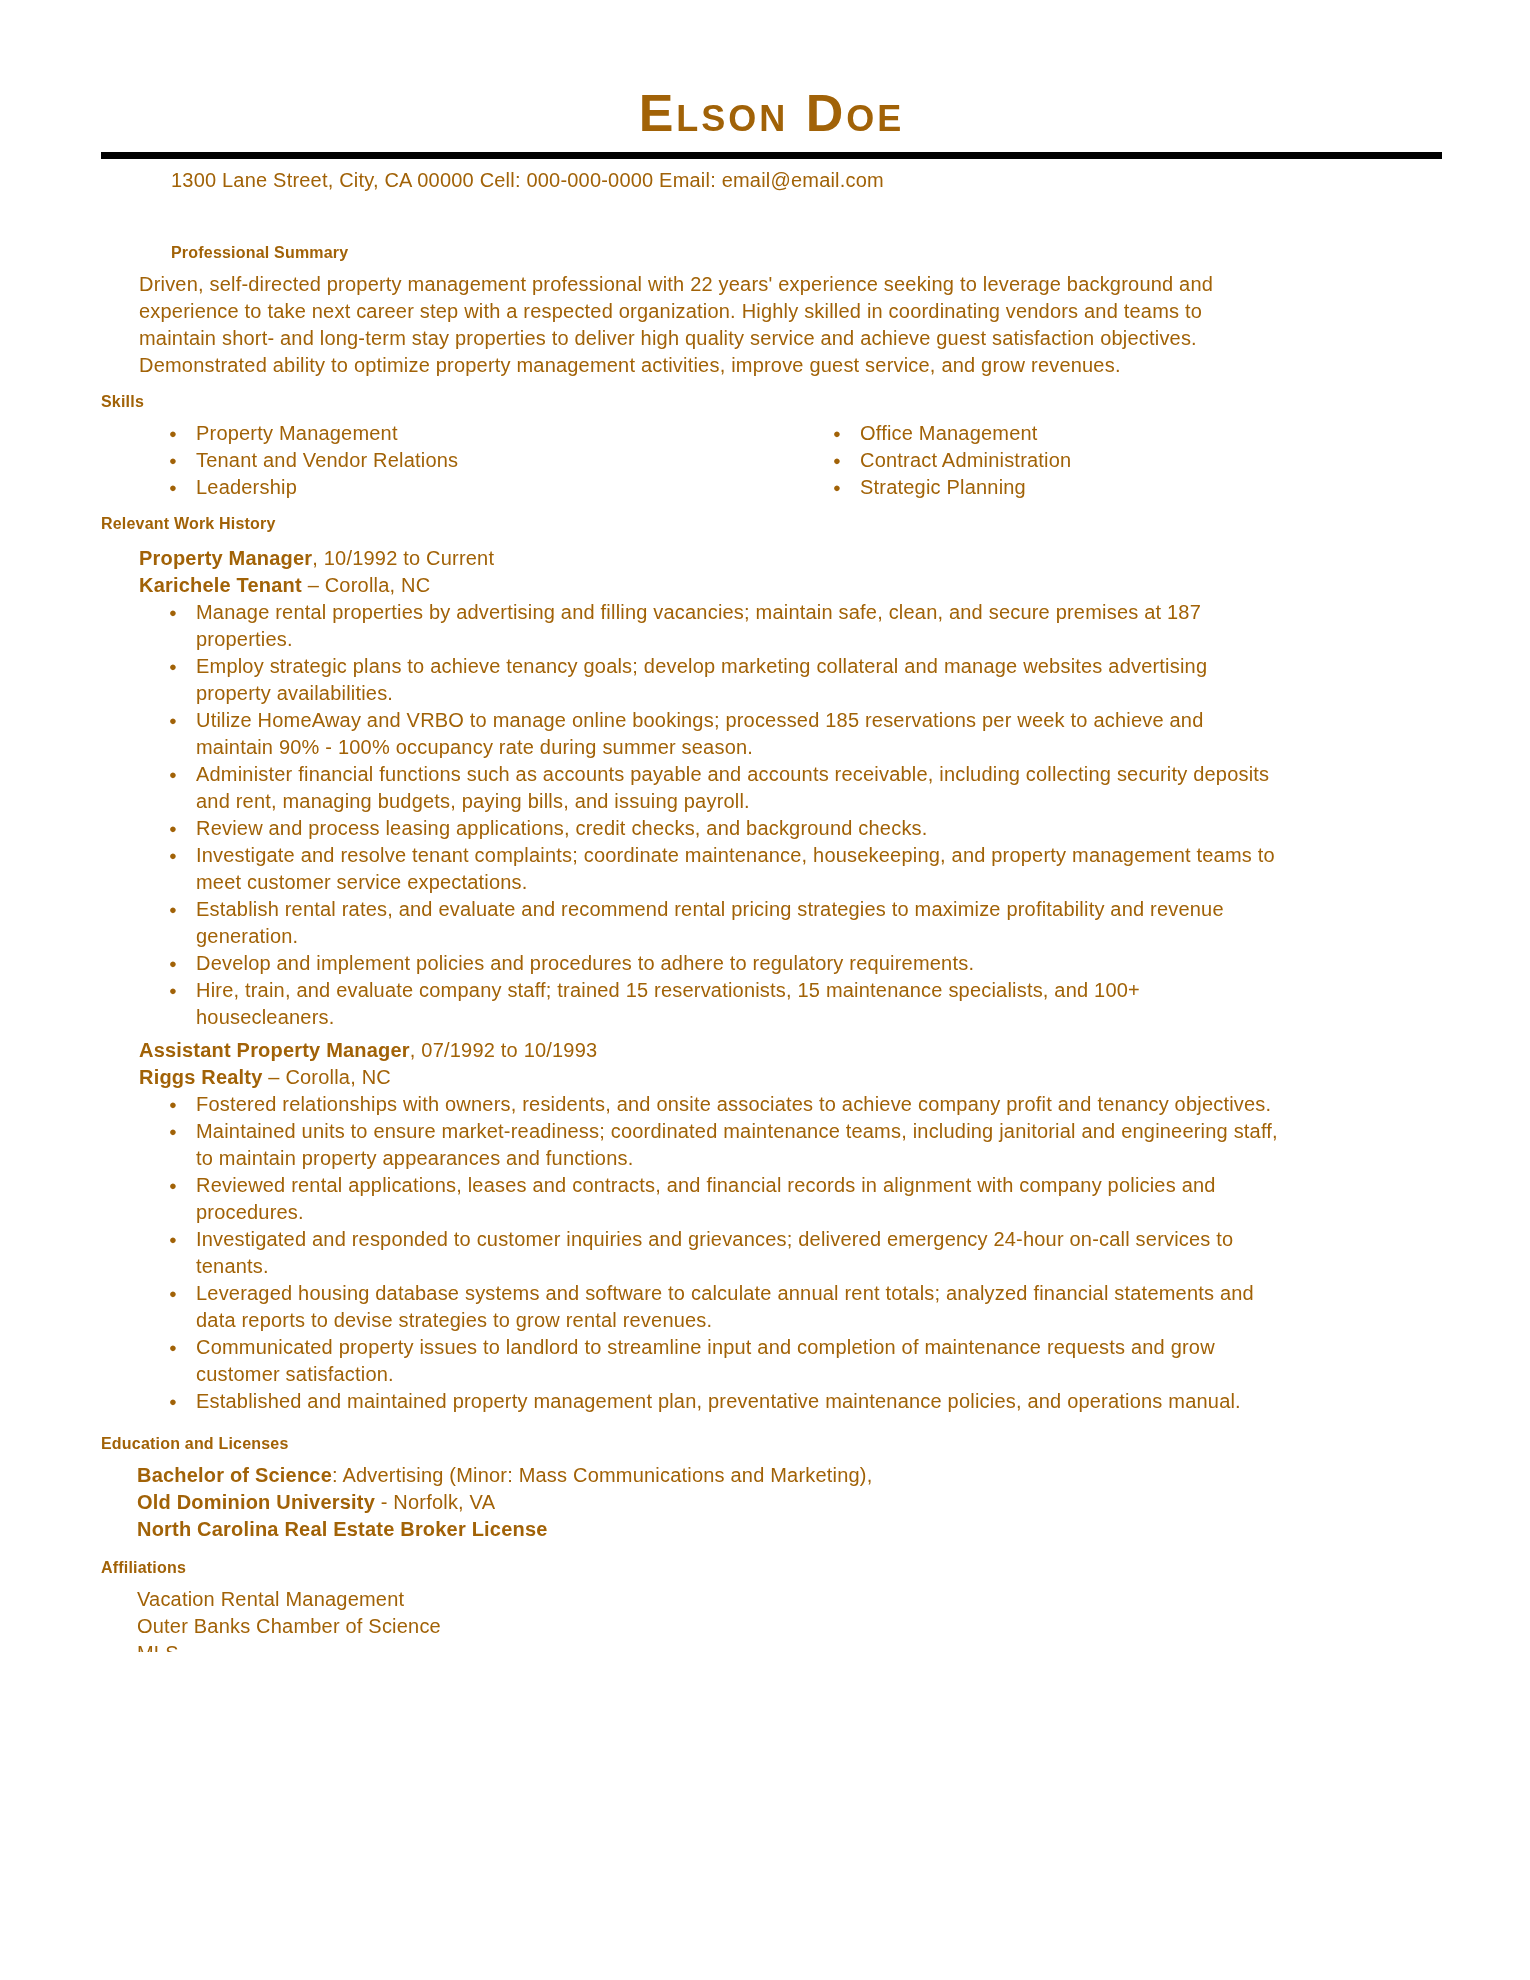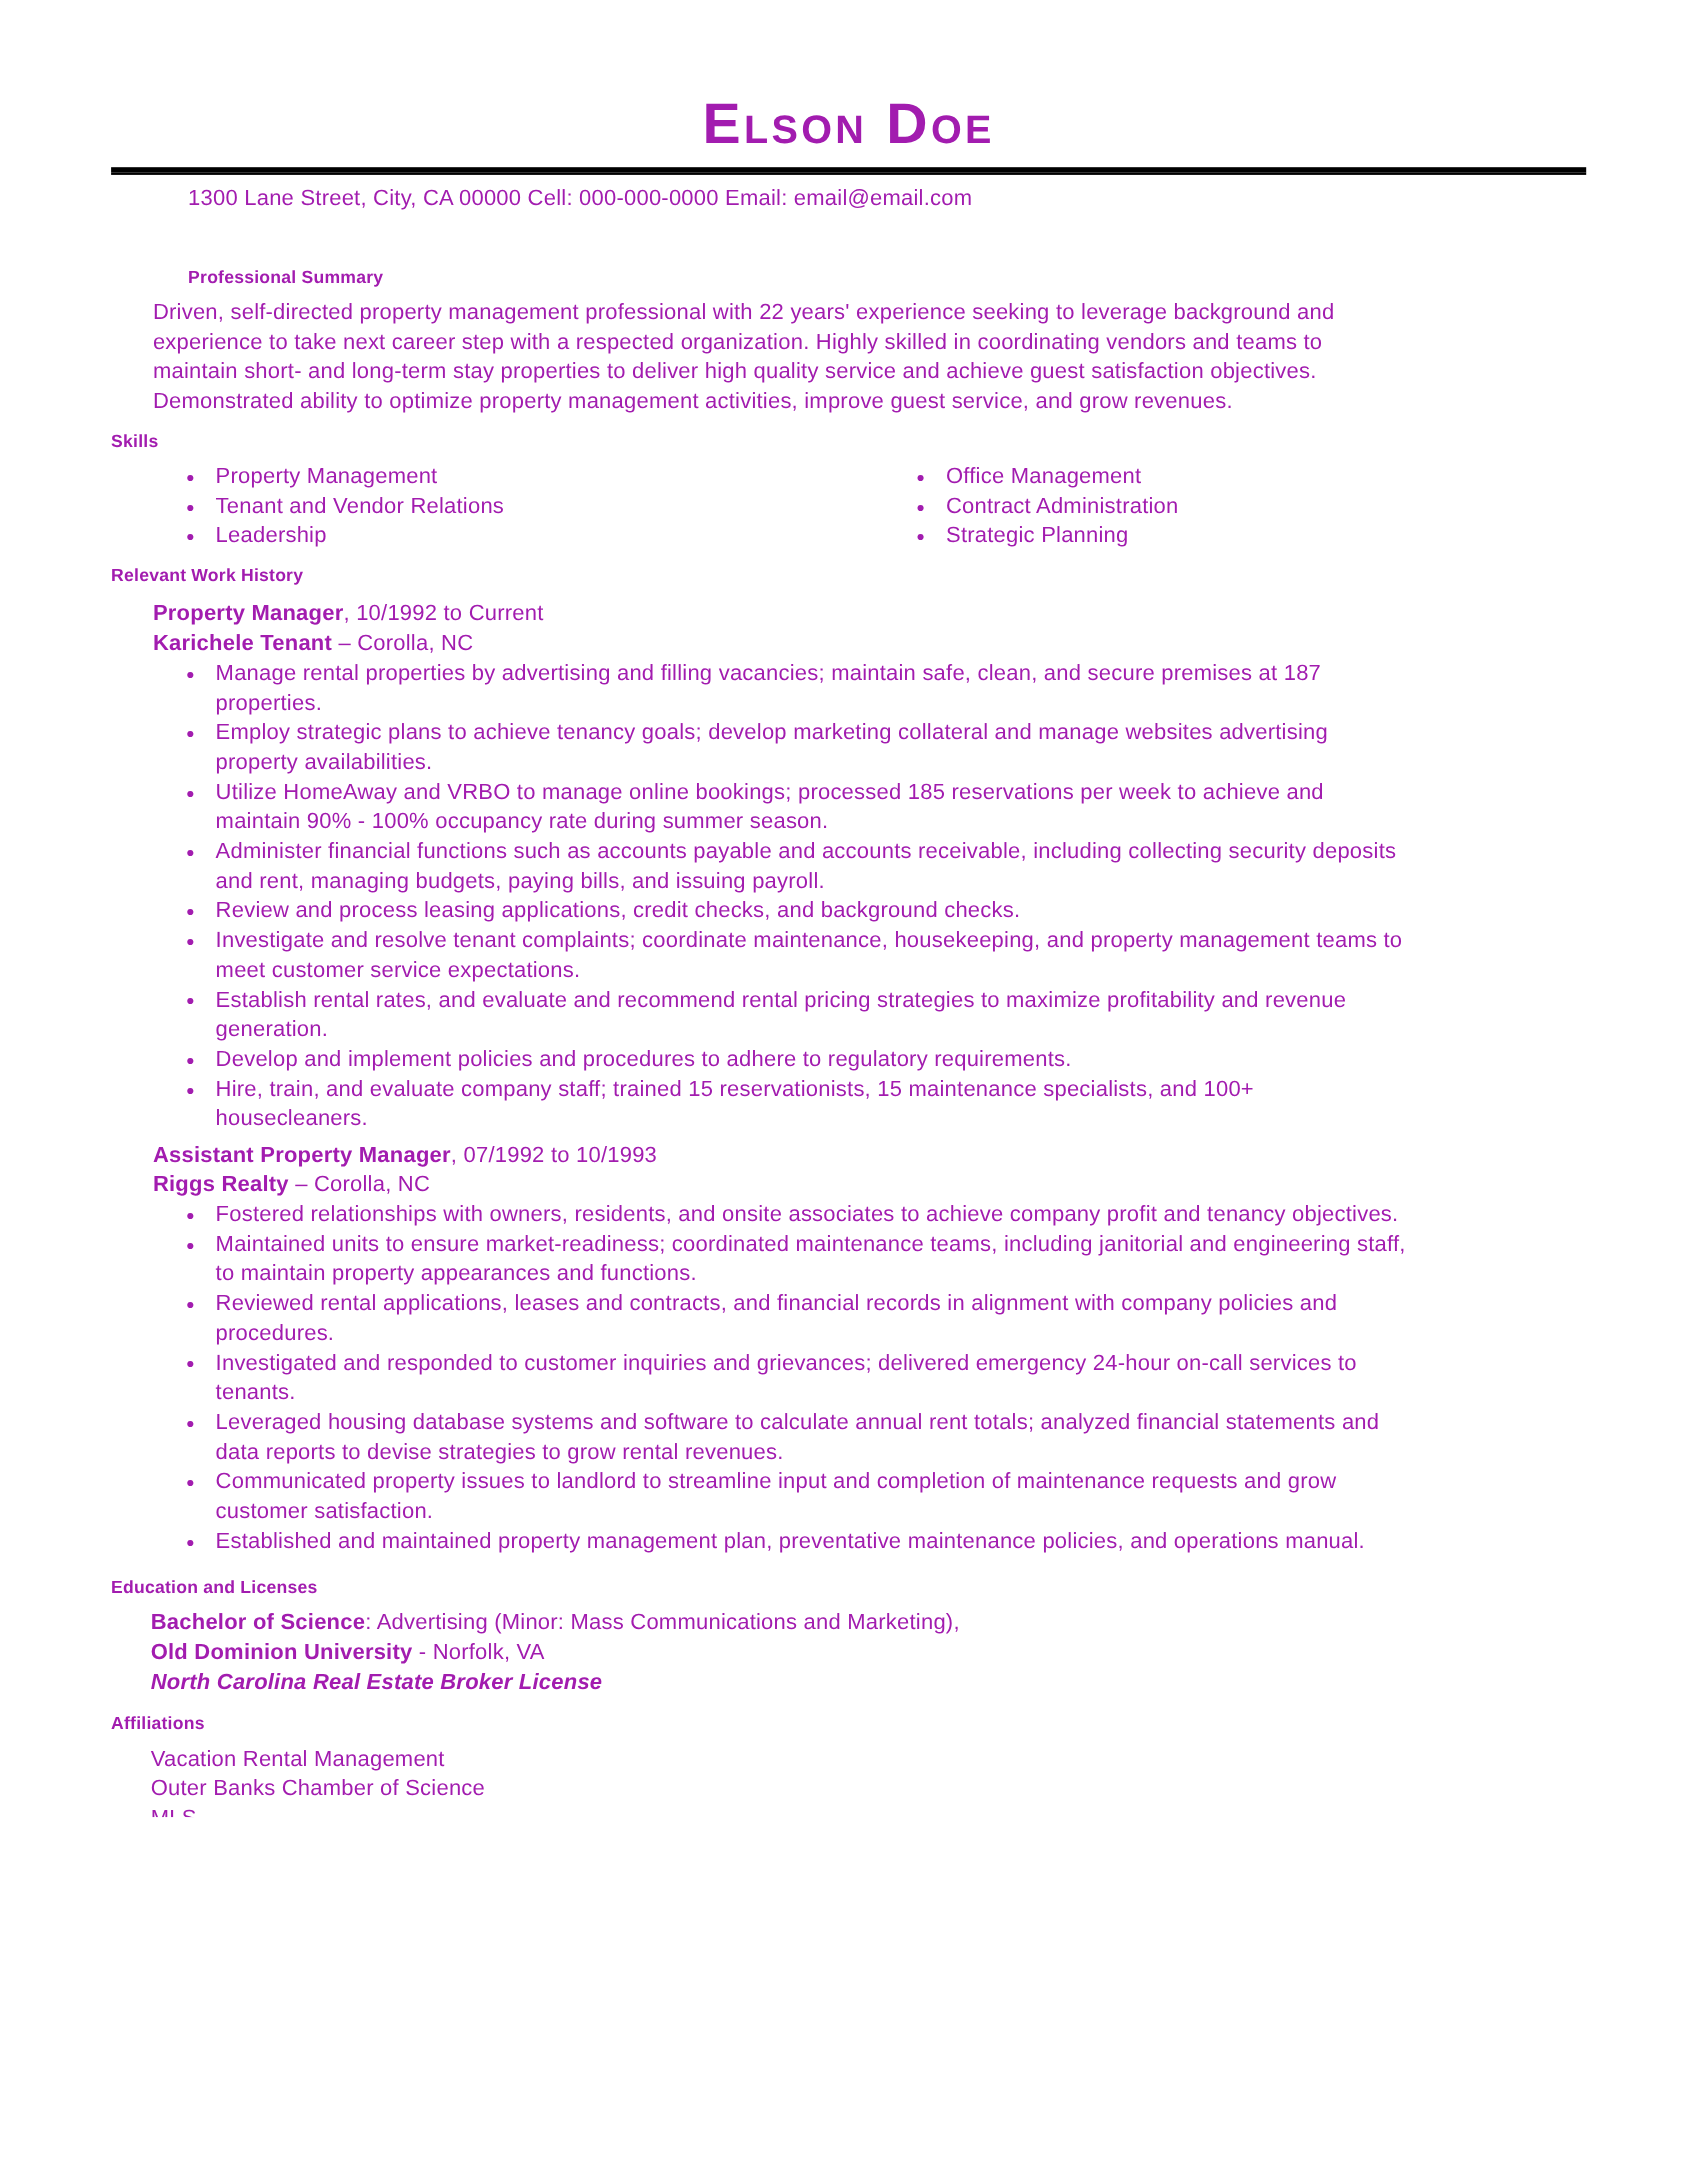--- a/index.html
+++ b/index.html
@@ -2,21 +2,21 @@
 <html><head>
 <meta charset="utf-8">
 <style>
   * { box-sizing: border-box; }
   html, body { margin: 0; padding: 0; background: #ffffff; }
   .page {
     width: 1530px;
     height: 1652px;
     margin: 0 auto;
     background: #ffffff;
-    color: #a21caf;
+    color: #a16207;
     font-family: "Liberation Sans", "DejaVu Sans", sans-serif;
     font-size: 20px;
     line-height: 27px;
     letter-spacing: 0.2px;
     padding: 86px 88px 40px 101px;
     position: relative;
     overflow: hidden;
   }
 
   
@@ -70,21 +70,21 @@
   .sec-skills { margin-top: 8px; }
   .skills-cols { display: flex; }
   .skills-cols ul { flex: none; }
   .skills-cols ul.col-left { width: 664px; }
   .sec-work { margin-top: 8px; }
   .job { margin-top: 6px; }
   .job-line { margin-left: 38px; }
   .job-bullets { margin-top: 4px; }
   .sec-education { margin-top: 14px; }
   .line { margin-bottom: 0; }
-  .license { font-weight: bold; font-style: italic; }
+  .license { font-weight: bold; }
   .sec-affiliations { margin-top: 10px; }
   .sec-technical { margin-top: 12px; }
 </style>
 </head>
 <body>
 
 <div class="page">
 
   <h1 class="name">Elson Doe</h1>
   <div class="double-rule"></div>

